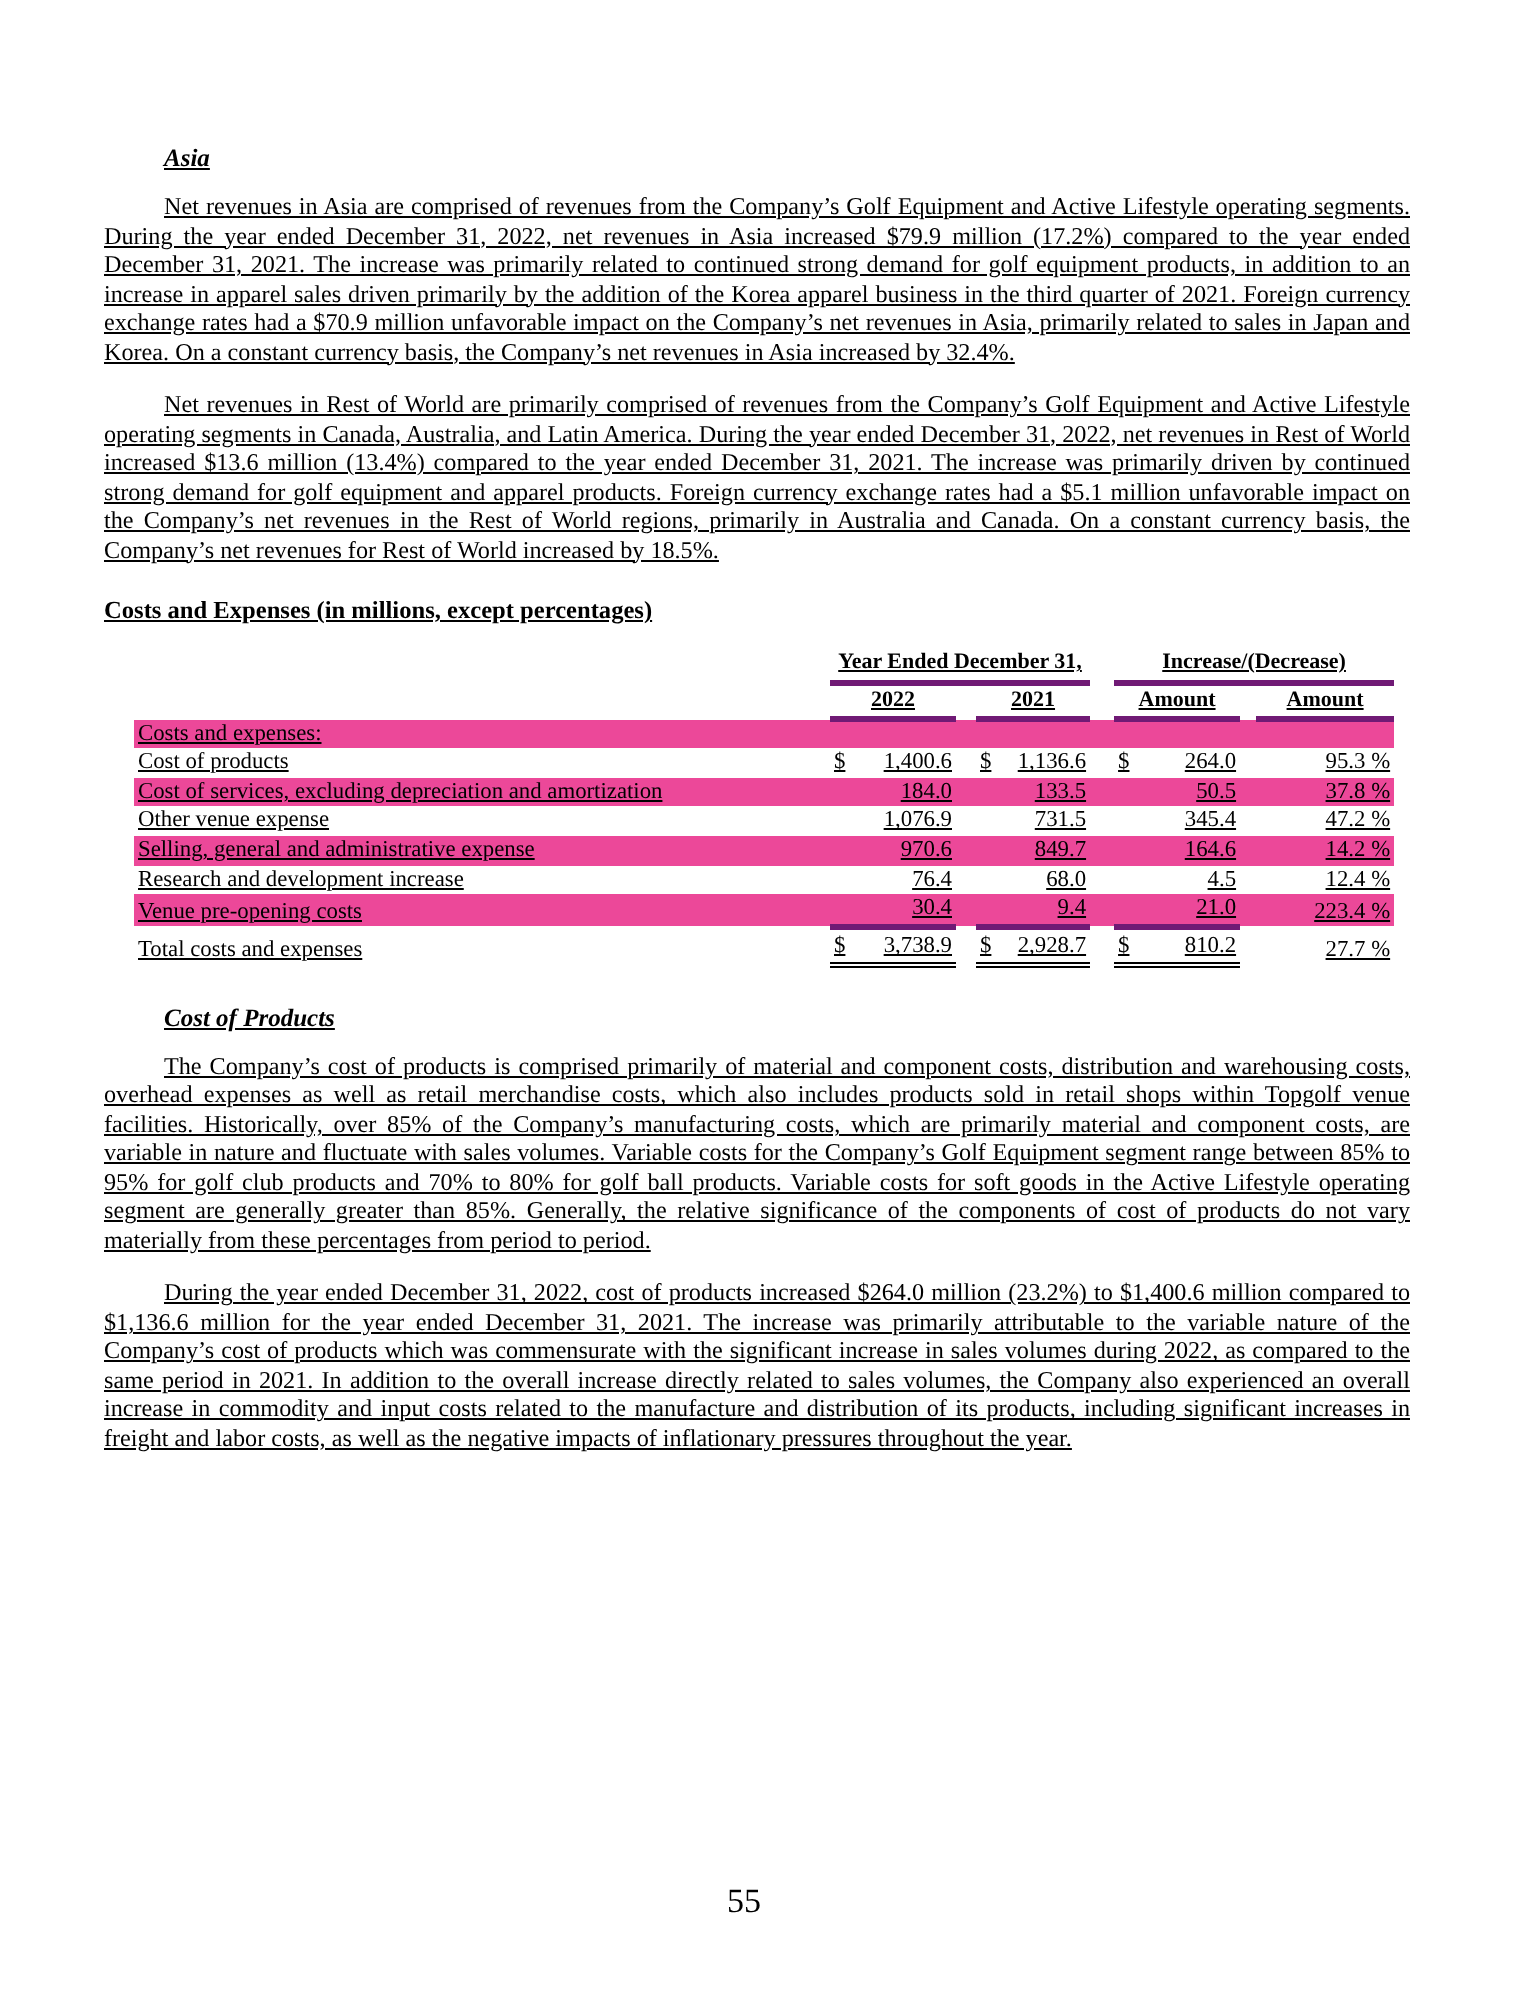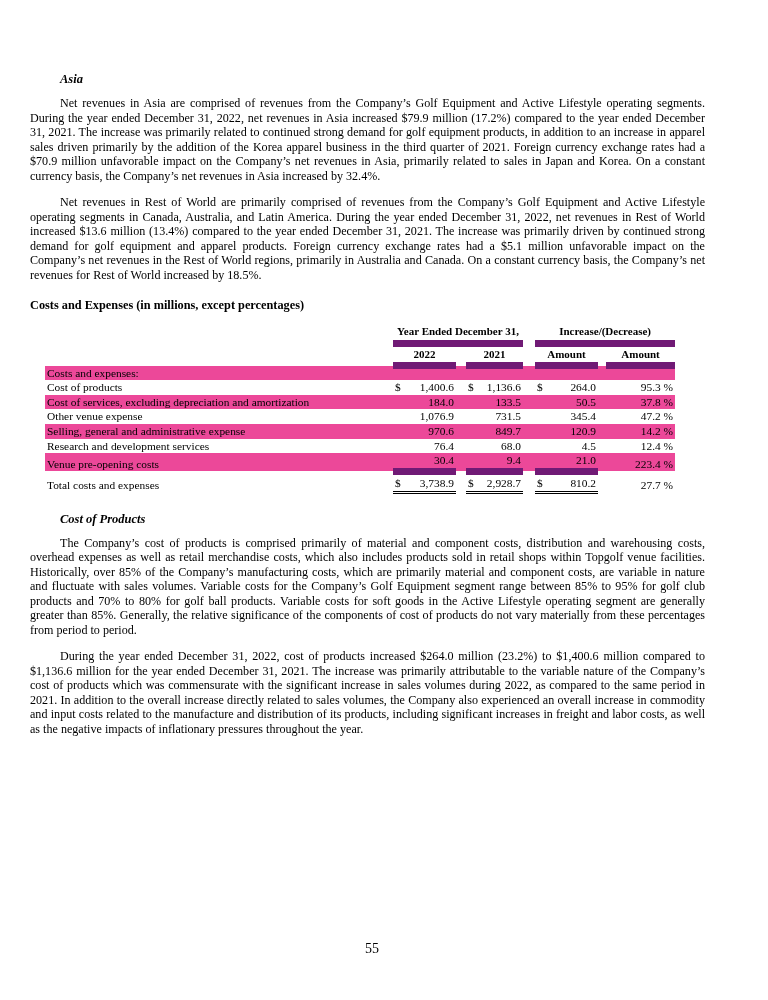--- a/index.html
+++ b/index.html
@@ -5,21 +5,21 @@
   * { box-sizing: border-box; }
   html, body { margin: 0; padding: 0; }
   body {
     width: 768px; height: 1000px;
     background: #ffffff;
     color: #000;
     font-family: "Liberation Serif", "DejaVu Serif", serif;
     position: relative;
     overflow: hidden;
   }
-  .page { padding: 72px 63px 0 30px; }
+  .page { padding: 72px 63px 0 52px; text-decoration: underline; }
 
   .h-italic {
     font-size: 12.5px; font-weight: bold; font-style: italic;
     margin: 0 0 9px 30px;
   }
   .para {
     font-size: 12.1px; line-height: 14.5px;
     text-align: justify; text-indent: 30px;
     margin: 0 0 12px 0;
   }
@@ -39,32 +39,32 @@
   .c-dol    { width: 13px; }
   .c-val1   { width: 50px; }
   .c-gap1   { width: 10px; }
   .c-val2   { width: 44px; }
   .c-gap2   { width: 12px; }
   .c-val3   { width: 50px; }
   .c-gap3   { width: 8px; }
   .c-pct    { width: 69px; }
 
   tr.hdr td { font-weight: bold; text-align: center; font-size: 11px; padding-bottom: 2px; }
-  td.rule   { border-bottom: 7px solid #701a75; }
+  td.rule   { border-bottom: 3px solid #701a75; }
   td.dblrule{ border-bottom: 3px double #000; }
   tr.shaded td { background: #ec4899; }
   td.num  { text-align: right; }
   td.dol  { text-align: left; }
   td.pct  { text-align: right; padding-right: 4px; }
   td.lbl-indent { padding-left: 24px; }
   tr.totalrow td { padding-top: 2.5px; }
 
   .page-number {
     position: absolute; left: 0; top: 941px; width: 744px;
-    text-align: center; font-size: 14px;
+    text-align: center; font-size: 17px;
   }
 </style>
 </head>
 <body>
 
 <div class="page">
 
   <div class="h-italic">Asia</div>
   <p class="para">Net revenues in Asia are comprised of revenues from the Company’s Golf Equipment and Active Lifestyle operating segments. During the year ended December 31, 2022, net revenues in Asia increased $79.9 million (17.2%) compared to the year ended December 31, 2021. The increase was primarily related to continued strong demand for golf equipment products, in addition to an increase in apparel sales driven primarily by the addition of the Korea apparel business in the third quarter of 2021. Foreign currency exchange rates had a $70.9 million unfavorable impact on the Company’s net revenues in Asia, primarily related to sales in Japan and Korea. On a constant currency basis, the Company’s net revenues in Asia increased by 32.4%.</p>
 
@@ -158,26 +158,26 @@
     </tr>
     <tr class="shaded">
       <td class="lbl-indent">Selling, general and administrative expense</td>
       <td class="dol"></td>
       <td class="num">970.6</td>
           <td></td>
       <td class="dol"></td>
       <td class="num">849.7</td>
           <td></td>
       <td class="dol"></td>
-      <td class="num">120.9</td>
+      <td class="num">164.6</td>
           <td></td>
       <td class="pct">14.2 %</td>
     </tr>
     <tr>
-      <td class="lbl-indent">Research and development services</td>
+      <td class="lbl-indent">Research and development increase</td>
       <td class="dol"></td>
       <td class="num">76.4</td>
           <td></td>
       <td class="dol"></td>
       <td class="num">68.0</td>
           <td></td>
       <td class="dol"></td>
       <td class="num">4.5</td>
           <td></td>
       <td class="pct">12.4 %</td>

